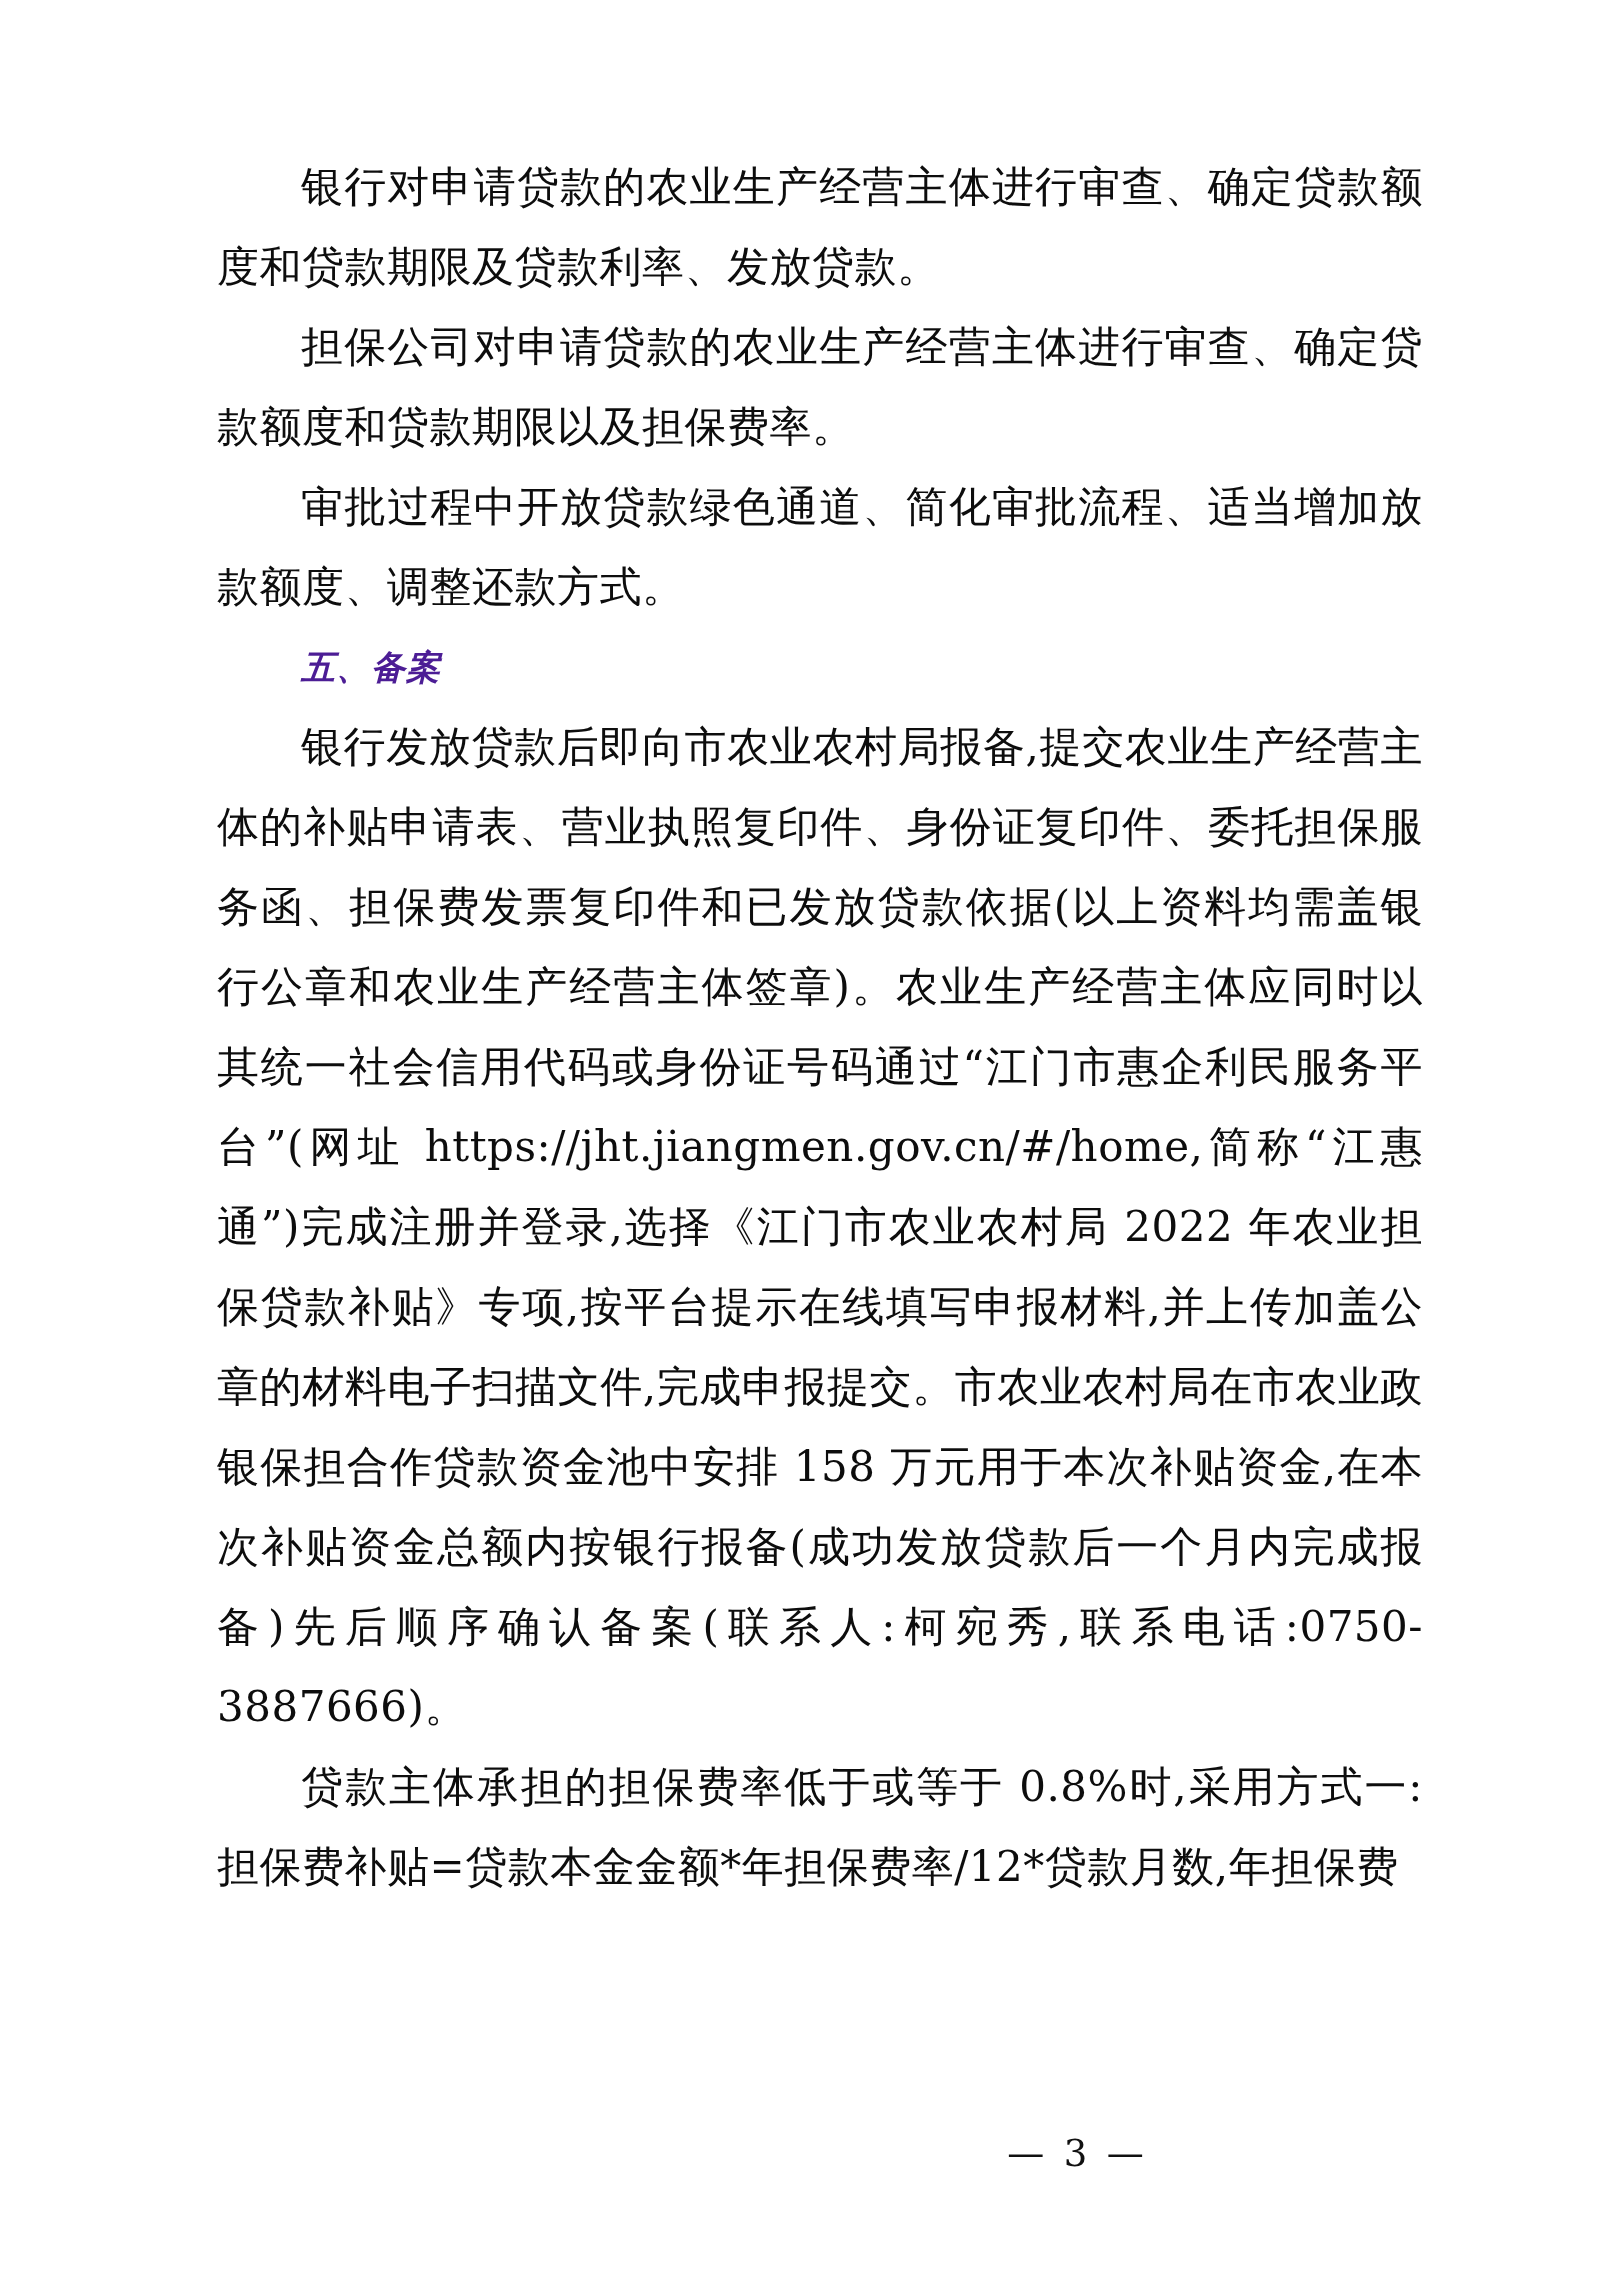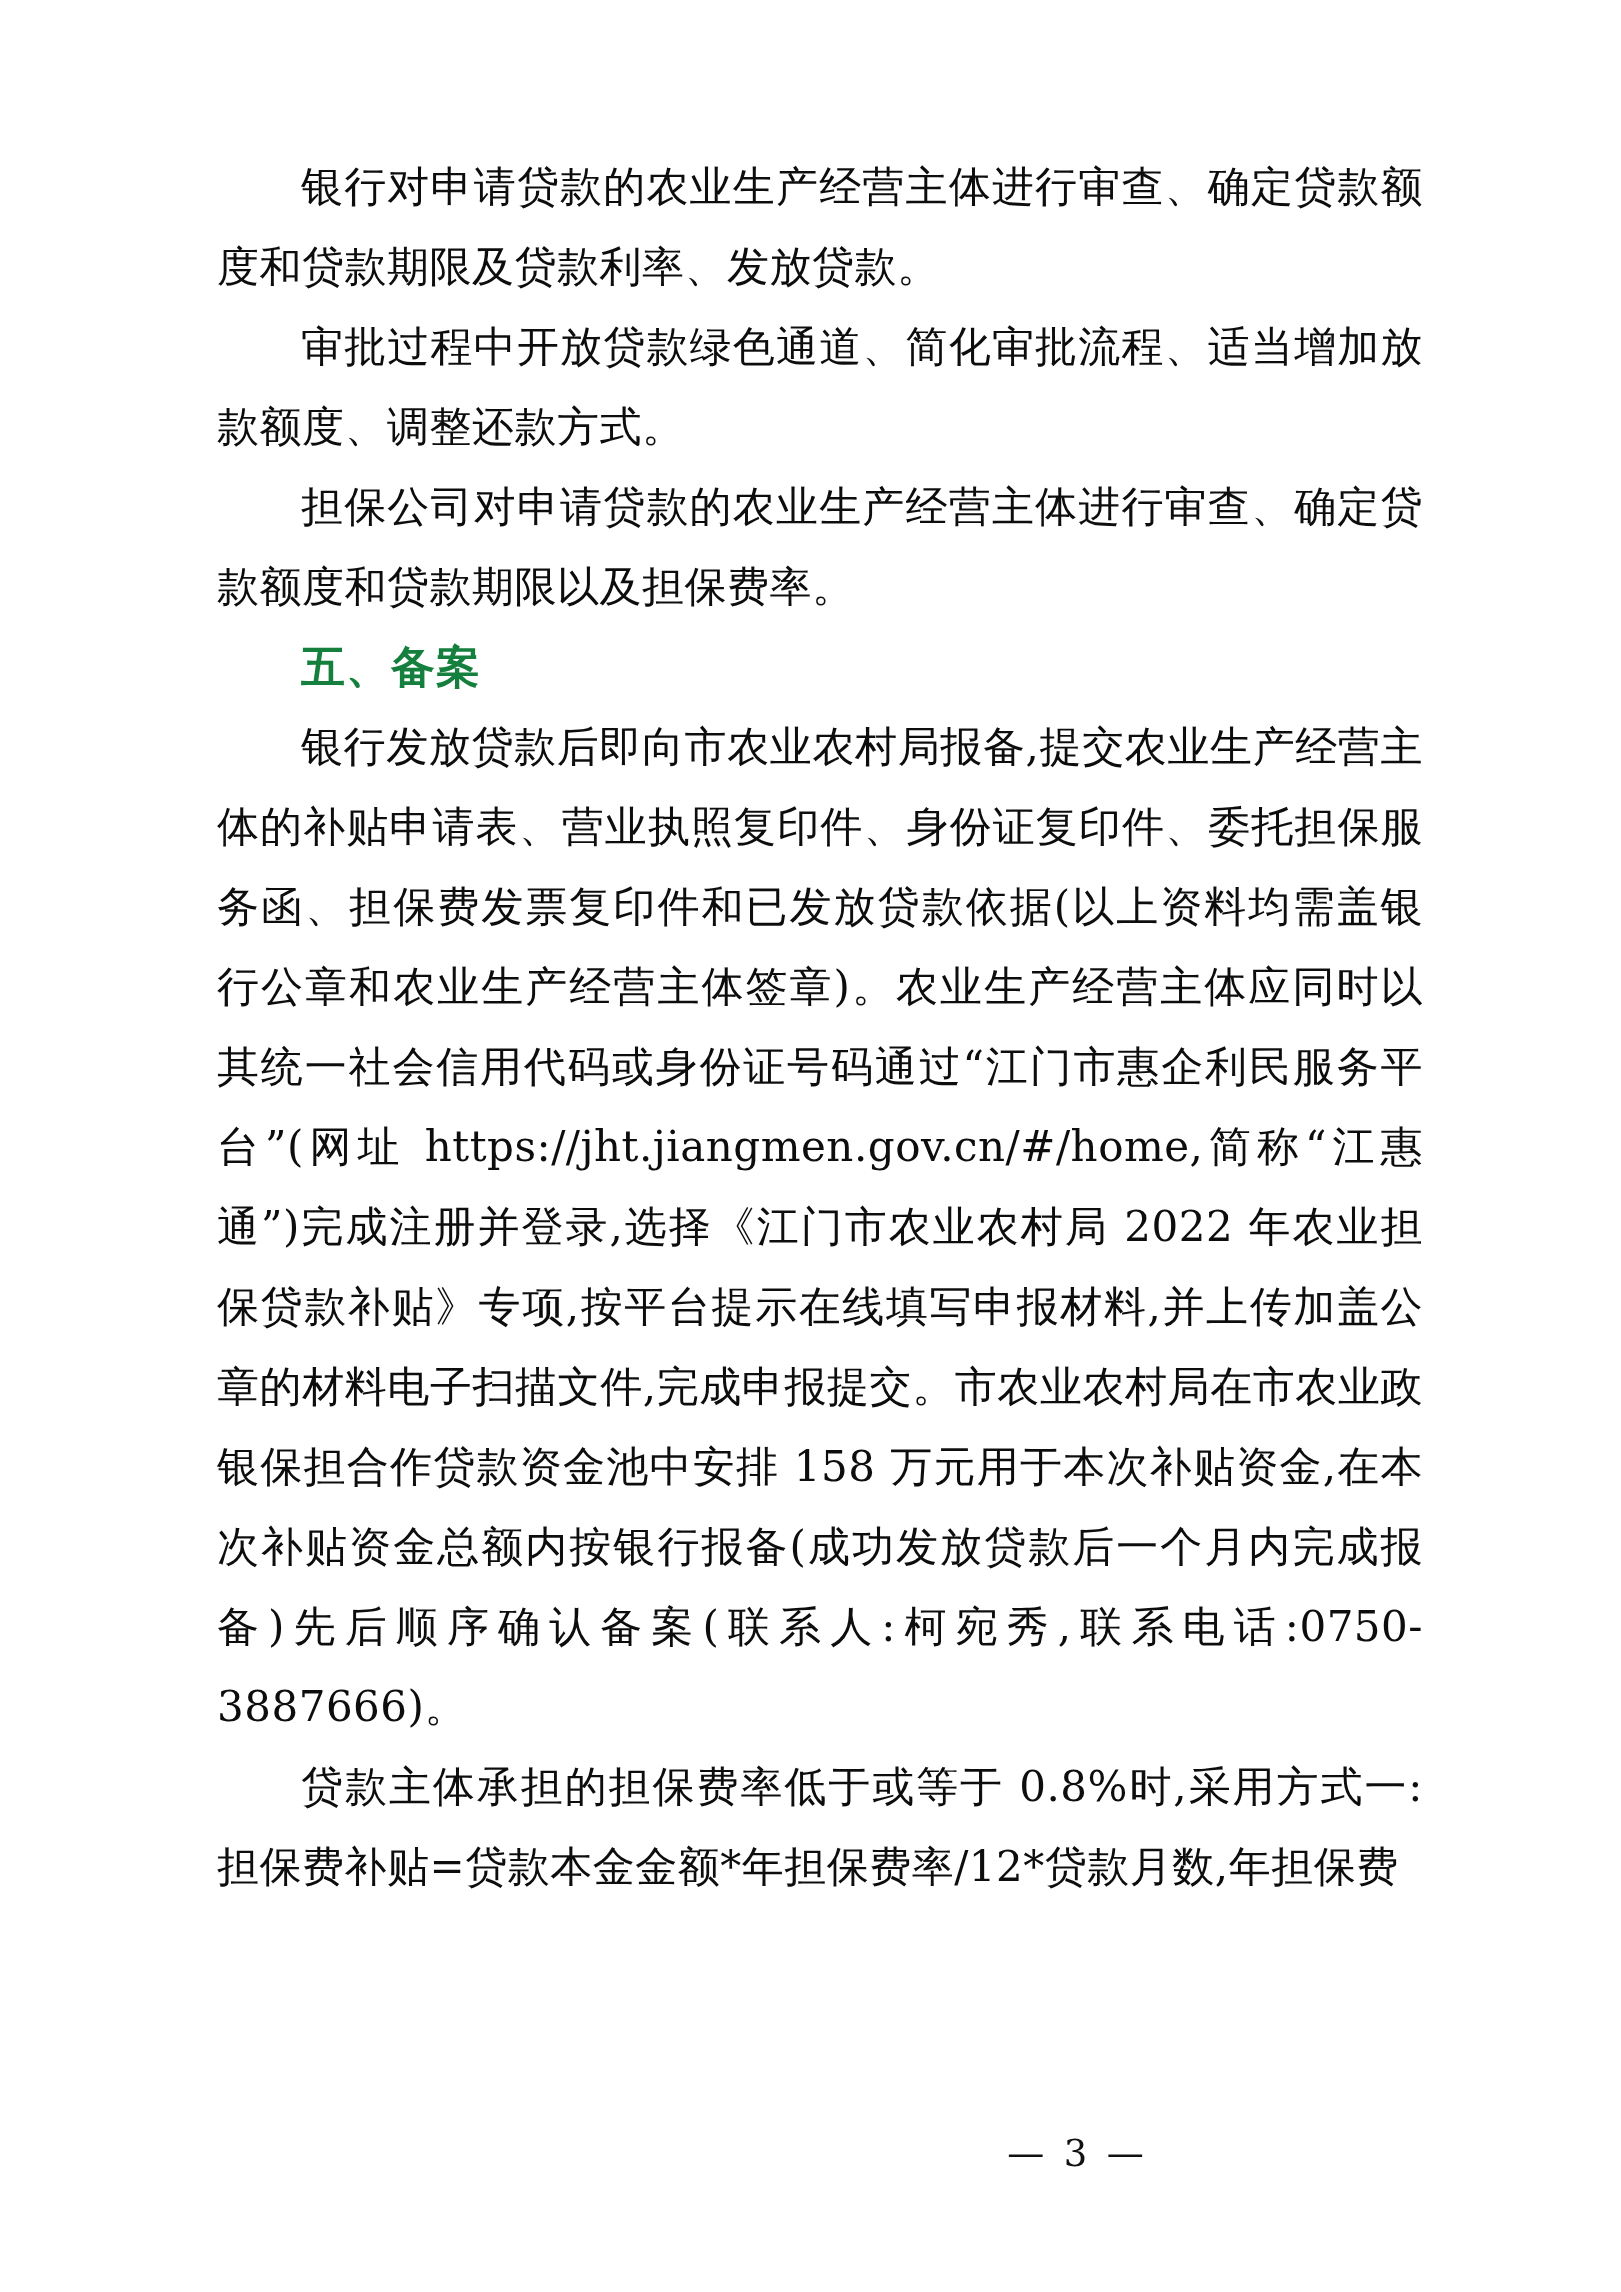--- a/index.html
+++ b/index.html
@@ -45,28 +45,29 @@
     color: #0d0d0d;
     font-family: "DejaVu Serif", "Liberation Serif", serif;
   }
 
   .para + .para {
     margin-top: 0px;
   }
 
   
   .heading {
-    font-size: 44px;
+    font-size: 34px;
     line-height: 80px;
     text-indent: 84px;
     font-weight: 700;
     margin: 0;
-    color: #15803d;
+    color: #4c1d95;
     letter-spacing: 1px;
     font-family: "DejaVu Sans", "Liberation Sans", sans-serif;
+    font-style: italic;
   }
 
   .page-number {
     position: absolute;
     left: 0;
     top: 2132px;
     width: 1621px;
     text-align: center;
     font-size: 37px;
     font-family: "DejaVu Serif", "Liberation Serif", serif;
@@ -80,23 +81,23 @@
 </style>
 </head>
 <body>
 
 <div class="page">
 
   <div class="content">
 
     <p class="para">银行对申请贷款的农业生产经营主体进行审查、确定贷款额度和贷款期限及贷款利率、发放贷款。</p>
 
+    <p class="para">担保公司对申请贷款的农业生产经营主体进行审查、确定贷款额度和贷款期限以及担保费率。</p>
+
     <p class="para">审批过程中开放贷款绿色通道、简化审批流程、适当增加放款额度、调整还款方式。</p>
-
-    <p class="para">担保公司对申请贷款的农业生产经营主体进行审查、确定贷款额度和贷款期限以及担保费率。</p>
 
     <h2 class="heading">五、备案</h2>
 
     <p class="para">银行发放贷款后即向市农业农村局报备,提交农业生产经营主体的补贴申请表、营业执照复印件、身份证复印件、委托担保服务函、担保费发票复印件和已发放贷款依据(以上资料均需盖银行公章和农业生产经营主体签章)。农业生产经营主体应同时以其统一社会信用代码或身份证号码通过“江门市惠企利民服务平台”(网址 https://jht.jiangmen.gov.cn/#/home,简称“江惠通”)完成注册并登录,选择《江门市农业农村局 2022 年农业担保贷款补贴》专项,按平台提示在线填写申报材料,并上传加盖公章的材料电子扫描文件,完成申报提交。市农业农村局在市农业政银保担合作贷款资金池中安排 158 万元用于本次补贴资金,在本次补贴资金总额内按银行报备(成功发放贷款后一个月内完成报备)先后顺序确认备案(联系人:柯宛秀,联系电话:0750-3887666)。</p>
 
 
     <p class="para">贷款主体承担的担保费率低于或等于 0.8%时,采用方式一:担保费补贴=贷款本金金额*年担保费率/12*贷款月数,年担保费</p>
 
   </div>
 

